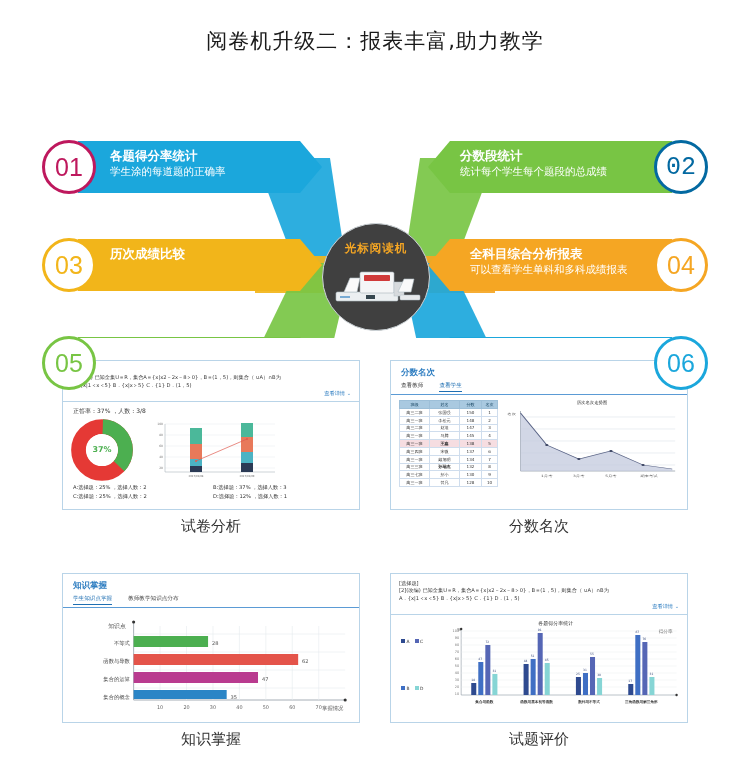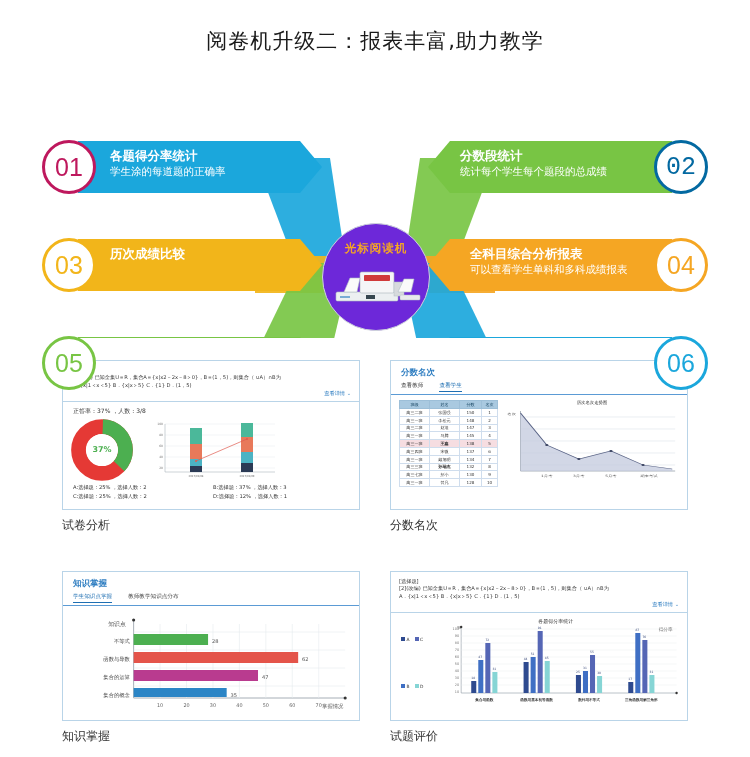--- a/index.html
+++ b/index.html
@@ -49,21 +49,21 @@
   .fsub {
     font-size: 10.5px; color: #fff; line-height: 15px; white-space: nowrap;
   }
   .ftext.right { text-align: left; }
 
   .center-circle {
     position: absolute;
     left: 322px; top: 160px;
     width: 108px; height: 108px;
     border-radius: 50%;
-    background: #6d28d9;
+    background: #404040;
     border: 1px solid #cfd6da;
     z-index: 5;
     display: flex; flex-direction: column;
     align-items: center;
   }
   .center-label {
     margin-top: 17px;
     font-size: 11.5px;
     color: #f5a623;
     font-weight: bold;
@@ -83,21 +83,22 @@
   }
   .panel-wrap { width: 100%; margin-top: 22px; }
   .panel {
     border: 1px solid #b9d4e8;
     background: #fff;
     height: 150px;
     overflow: hidden;
     position: relative;
   }
   .panel-cap {
-    font-size: 12px;
+    text-align: center;
+    font-size: 15px;
     color: #333;
     padding-top: 7px;
     padding-bottom: 9px;
   }
 
   
   .qblock {
     border-bottom: 1px solid #b9d4e8;
     padding: 6px 8px 4px 8px;
     background: #fff;

